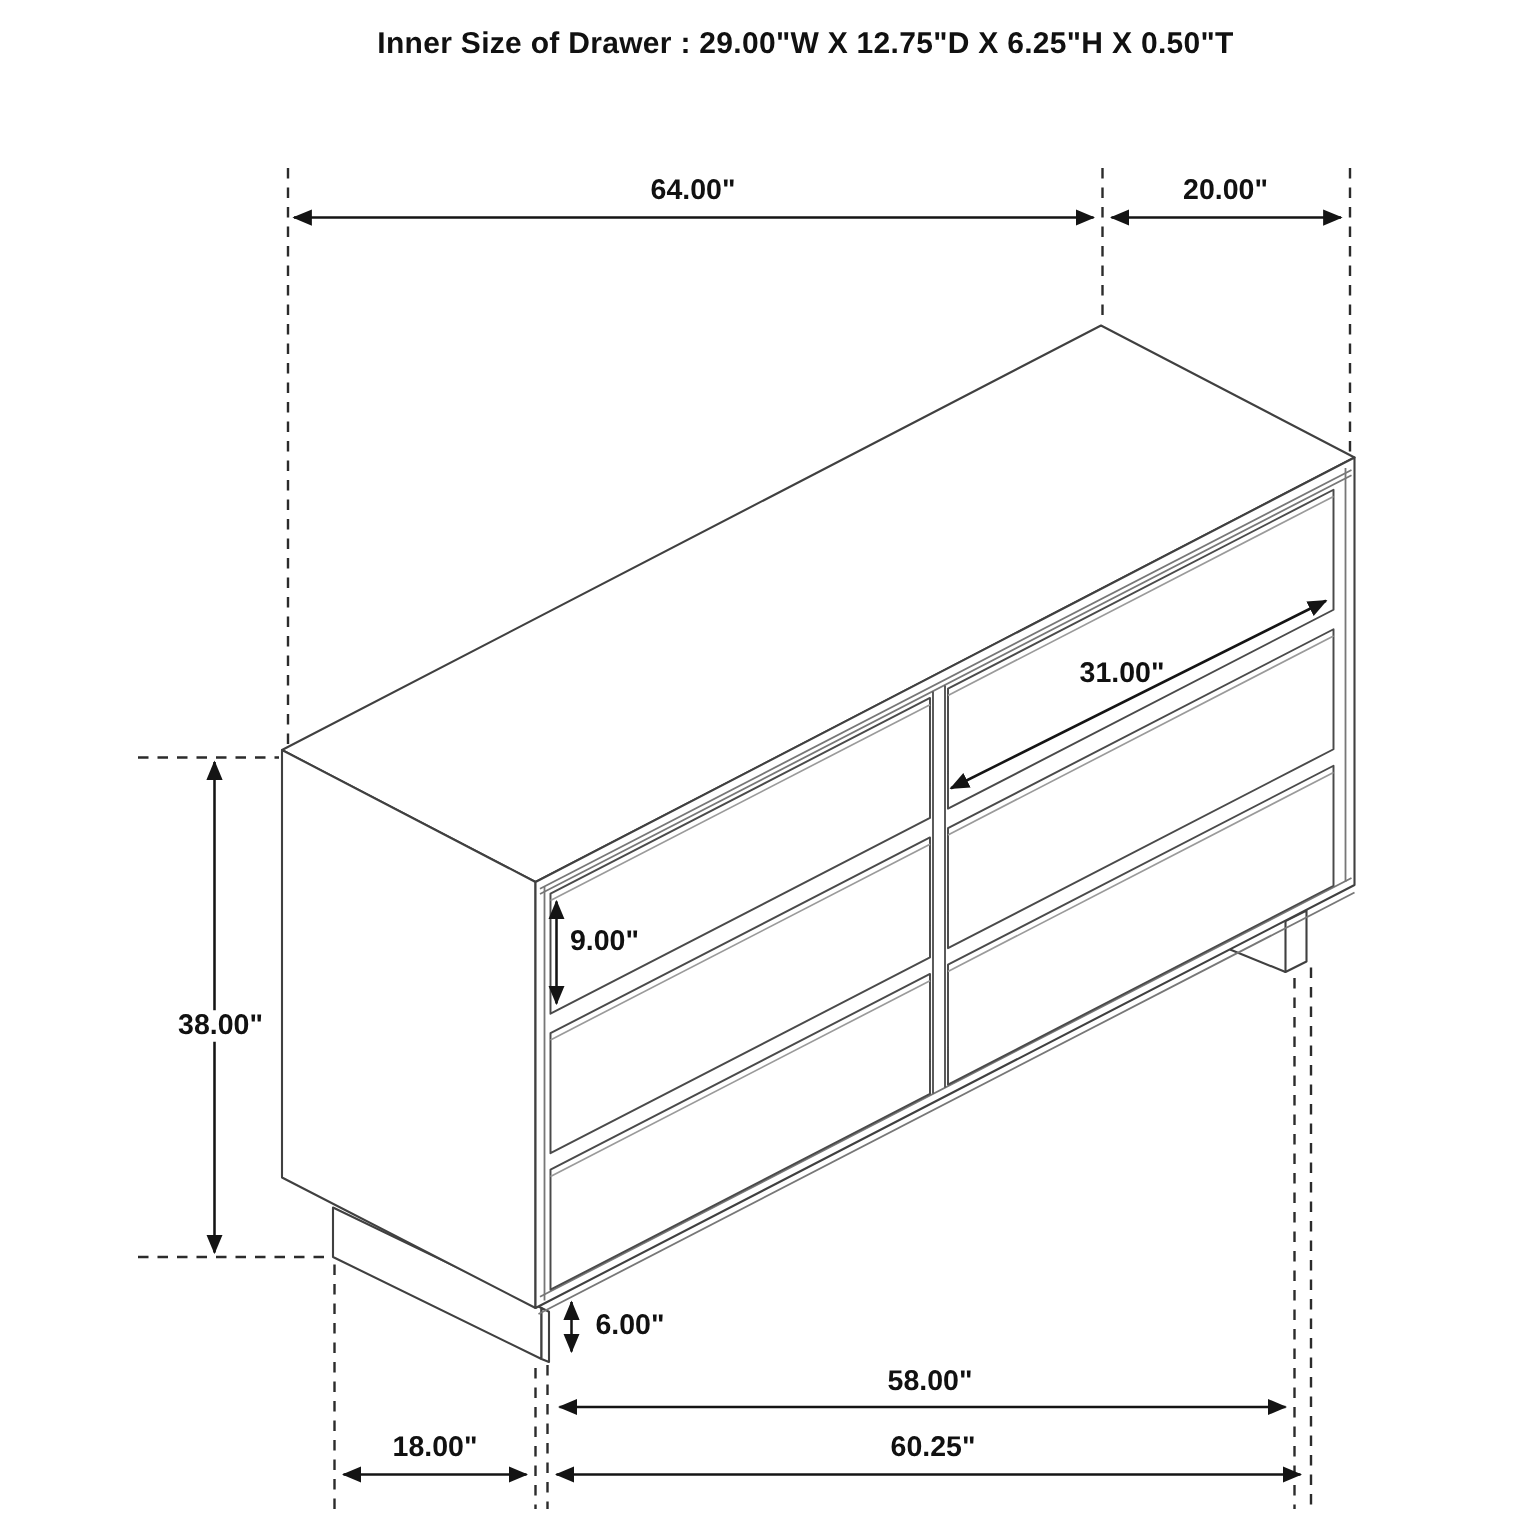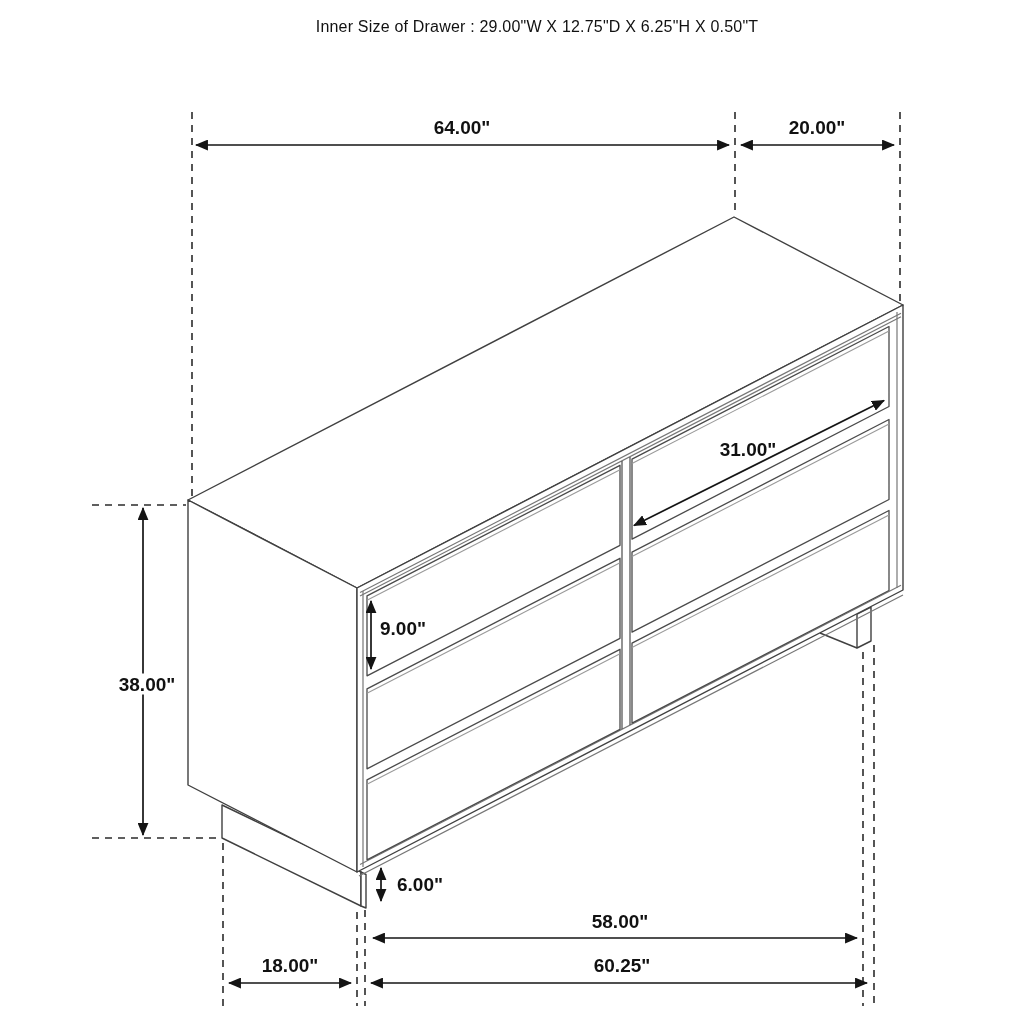--- a/index.html
+++ b/index.html
@@ -2,21 +2,21 @@
 <html><head>
 <meta charset="utf-8">
 <style>
   html,body{margin:0;padding:0;background:#ffffff;}
   .canvas{
     position:relative;width:1024px;height:1024px;background:#ffffff;overflow:hidden;
     font-family:"Liberation Sans", sans-serif;
   }
   .title{
     position:absolute;left:537px;top:18px;transform:translateX(-50%);
-    font-size:16px;font-weight:normal;color:#111;white-space:nowrap;letter-spacing:0.2px;
+    font-size:20px;font-weight:bold;color:#111;white-space:nowrap;letter-spacing:0.2px;
   }
   .dim{
     position:absolute;transform:translate(-50%,-50%);
     font-size:19px;font-weight:bold;color:#111;white-space:nowrap;line-height:1;
   }
   .dim.bg{background:#ffffff;padding:1px 3px;}
   svg{position:absolute;left:0;top:0;}
 </style>
 </head>
 <body>

